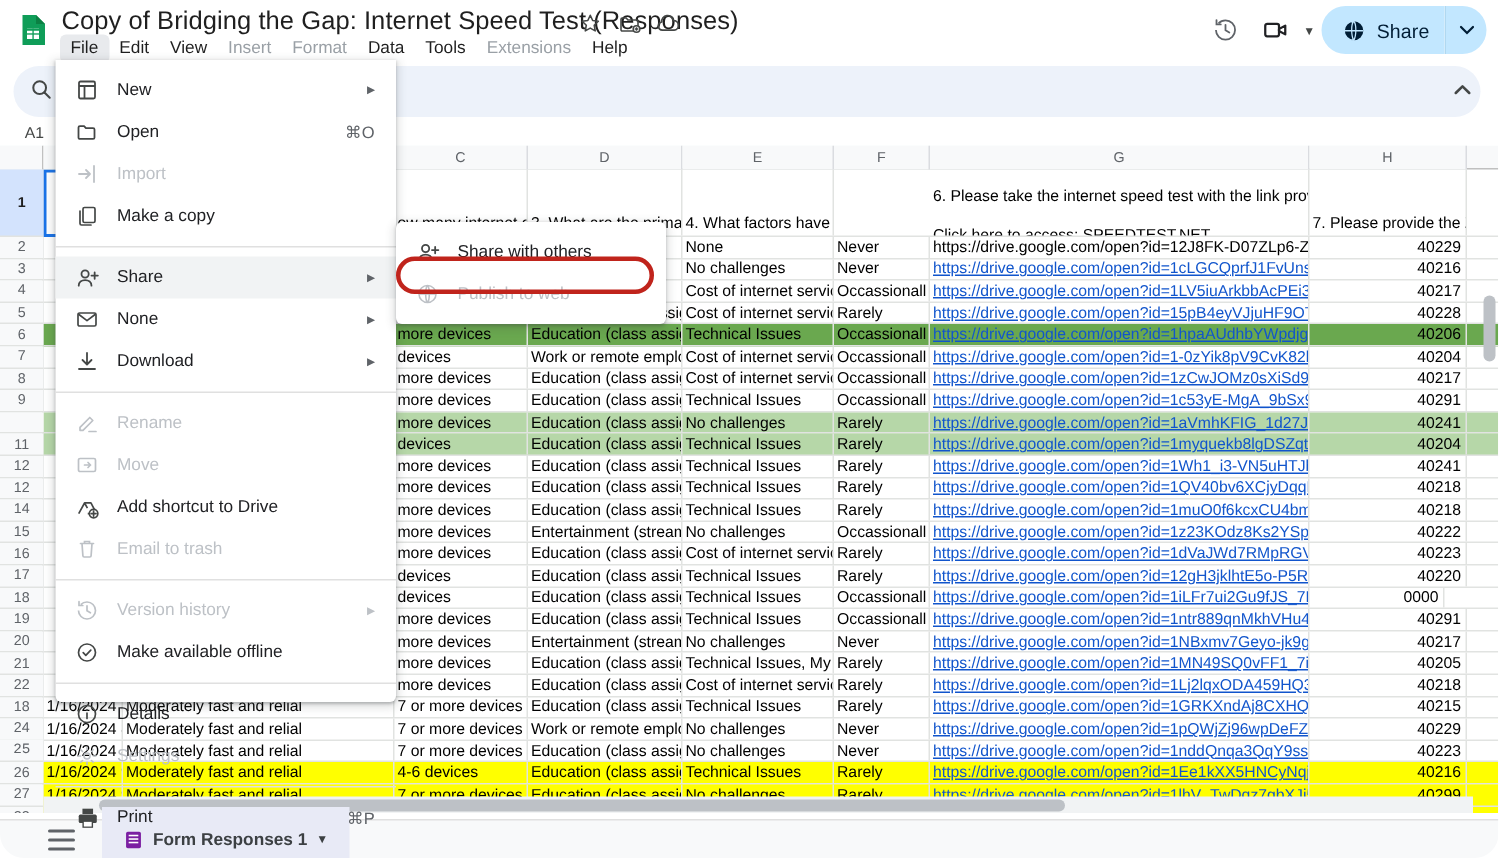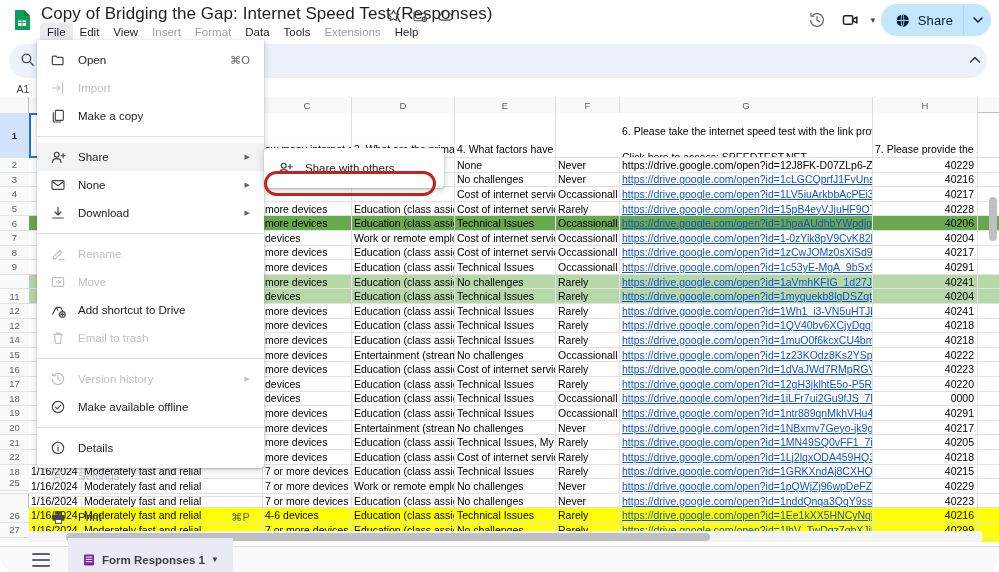--- a/index.html
+++ b/index.html
@@ -291,21 +291,21 @@
         <div class="rh" style="top: 234.8px; height: 14.6px;">15</div>
         <div class="rh" style="top: 249.4px; height: 14.6px;">16</div>
         <div class="rh" style="top: 264px; height: 14.6px;">17</div>
         <div class="rh" style="top: 278.6px; height: 14.6px;">18</div>
         <div class="rh" style="top: 293.2px; height: 14.6px;">19</div>
         <div class="rh" style="top: 307.8px; height: 14.6px;">20</div>
         <div class="rh" style="top: 322.4px; height: 14.6px;">21</div>
         <div class="rh" style="top: 337px; height: 14.6px;">22</div>
         <div class="rh" style="top: 351.6px; height: 14.6px;">18</div>
         <div class="rh" style="top: 366.2px; height: 14.6px;">24</div>
-        <div class="rh" style="top: 363px; height: 14.6px;">25</div>
+        <div class="rh" style="top: 380px; height: 14.6px; font-family: Liberation Mono, monospace;">25</div>
         <div class="rh" style="top: 395.4px; height: 14.6px;">26</div>
         <div class="rh" style="top: 410px; height: 14.6px;">27</div>
         <div class="rh" style="top: 424.6px; height: 14.6px;">28</div>
       </div>
     <div class="cells" id="cells">
         <div class="row hdr" style="top: 0px; height: 45px;">
           <div class="cell" style="left: 0px; width: 53px;"></div>
           <div class="cell" style="left: 53px; width: 181px;"></div>
           <div class="cell" style="left: 234px; width: 89px;">ow many internet on:</div>
           <div class="cell" style="left: 323px; width: 103px;">3. What are the primary a</div>
@@ -477,21 +477,21 @@
           <div class="cell num" style="left: 844px; width: 105px;">40220</div>
         </div>
         <div class="row" style="top: 278.6px; height: 14.6px;">
           <div class="cell" style="left: 0px; width: 53px;"></div>
           <div class="cell" style="left: 53px; width: 181px;"></div>
           <div class="cell" style="left: 234px; width: 89px;">devices</div>
           <div class="cell" style="left: 323px; width: 103px;">Education (class assignm</div>
           <div class="cell" style="left: 426px; width: 101px;">Technical Issues</div>
           <div class="cell" style="left: 527px; width: 64px;">Occassionall</div>
           <div class="cell link" style="left: 591px; width: 253px;">https://drive.google.com/open?id=1iLFr7ui2Gu9fJS_7RcTQP</div>
-          <div class="cell num" style="left: 844px; width: 105px;">0000</div>
+          <div class="cell num" style="left: 844px; width: 90px;">0000</div>
         </div>
         <div class="row" style="top: 293.2px; height: 14.6px;">
           <div class="cell" style="left: 0px; width: 53px;"></div>
           <div class="cell" style="left: 53px; width: 181px;"></div>
           <div class="cell" style="left: 234px; width: 89px;">more devices</div>
           <div class="cell" style="left: 323px; width: 103px;">Education (class assignm</div>
           <div class="cell" style="left: 426px; width: 101px;">Technical Issues</div>
           <div class="cell" style="left: 527px; width: 64px;">Occassionall</div>
           <div class="cell link" style="left: 591px; width: 253px;">https://drive.google.com/open?id=1ntr889qnMkhVHu4ukabe4</div>
           <div class="cell num" style="left: 844px; width: 105px;">40291</div>
@@ -612,20 +612,30 @@
       </svg>
       <span class="nm">Form Responses 1</span>
       <span class="cv">▼</span>
     </div>
   </div>
 
   <div class="dropdown" id="file-menu">
       <div class="mi">
         <span class="mi-ic">
           <svg width="16" height="16" viewBox="0 0 24 24" fill="none" stroke="#444746" stroke-width="1.8">
+            <rect x="4" y="3.5" width="16" height="17" rx="1.5"></rect>
+            <path d="M4 8h16M9.5 8v12.5"></path>
+          </svg>
+        </span>
+        <span class="mi-lb">New</span>
+        <span class="mi-ar">▶</span>
+      </div>
+      <div class="mi">
+        <span class="mi-ic">
+          <svg width="16" height="16" viewBox="0 0 24 24" fill="none" stroke="#444746" stroke-width="1.8">
             <path d="M3.5 7.5c0-.8.6-1.4 1.4-1.4h4.2l1.8 2h7.2c.8 0 1.4.6 1.4 1.4v8c0 .8-.6 1.4-1.4 1.4H4.9c-.8 0-1.4-.6-1.4-1.4z" stroke-linejoin="round"></path>
           </svg>
         </span>
         <span class="mi-lb">Open</span>
         <span class="mi-sc">⌘O</span>
       </div>
       <div class="mi dis">
         <span class="mi-ic">
           <svg width="16" height="16" viewBox="0 0 24 24" fill="none" stroke="#bdc1c6" stroke-width="1.8">
             <path d="M4 12h11M11 8l4 4-4 4" stroke-linecap="round" stroke-linejoin="round"></path>
@@ -774,17 +784,26 @@
       <div class="mi">
         <span class="mi-ic">
           <svg width="17" height="17" viewBox="0 0 24 24" fill="none" stroke="#444746" stroke-width="1.7">
             <circle cx="9.5" cy="8" r="3.4"></circle>
             <path d="M3.5 19c0-3.3 2.7-5.3 6-5.3s6 2 6 5.3" stroke-linecap="round"></path>
             <path d="M18.5 6.5v6M15.5 9.5h6" stroke-linecap="round"></path>
           </svg>
         </span>
         <span class="mi-lb">Share with others</span>
       </div>
+      <div class="mi dis">
+        <span class="mi-ic">
+          <svg width="16" height="16" viewBox="0 0 24 24" fill="none" stroke="#bdc1c6" stroke-width="1.6">
+            <circle cx="12" cy="12" r="8.5"></circle>
+            <path d="M3.5 12h17M12 3.5c2.4 2.3 2.4 14.7 0 17M12 3.5c-2.4 2.3-2.4 14.7 0 17"></path>
+          </svg>
+        </span>
+        <span class="mi-lb">Publish to web</span>
+      </div>
     </div>
 
   <div class="annot" style="border-color: rgb(192, 36, 28);"></div>
 
 </div>
 
 </body></html>

